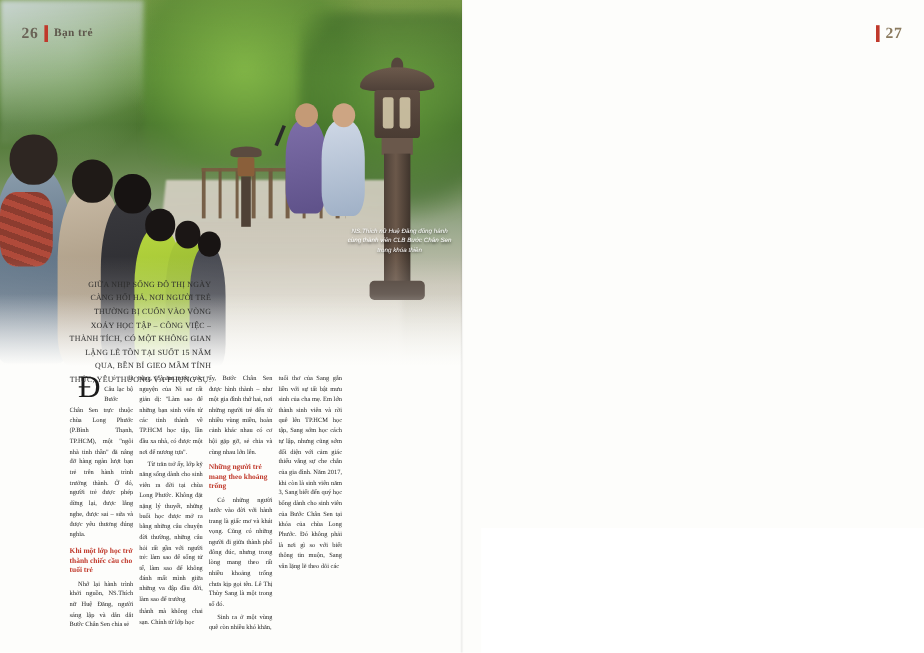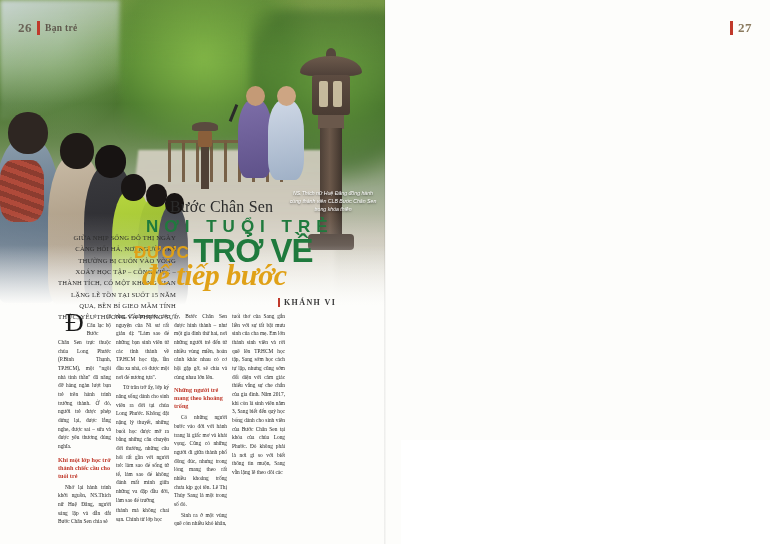--- a/index.html
+++ b/index.html
@@ -271,33 +271,20 @@
     <div class="hero-credit">NS.Thích nữ Huệ Đăng đồng hành cùng thành viên CLB Bước Chân Sen trong khóa thiền</div>
 
     <div class="folio folio-left">
       <span class="folio-num">26</span>
       <span class="folio-bar"></span>
       <span class="folio-label">Bạn trẻ</span>
     </div>
 
     <div class="deck">GIỮA NHỊP SỐNG ĐÔ THỊ NGÀY CÀNG HỐI HẢ, NƠI NGƯỜI TRẺ THƯỜNG BỊ CUỐN VÀO VÒNG XOÁY HỌC TẬP – CÔNG VIỆC – THÀNH TÍCH, CÓ MỘT KHÔNG GIAN LẶNG LẼ TỒN TẠI SUỐT 15 NĂM QUA, BỀN BỈ GIEO MẦM TÍNH THỨC, YÊU THƯƠNG VÀ PHỤNG SỰ.</div>
 
-    <div class="title-wrap">
-      <div class="t-kicker">Bước Chân Sen</div>
-      <div class="t-line2">NƠI TUỔI TRẺ</div>
-      <div class="t-line3">
-        <span class="t-duoc">ĐƯỢC</span>
-        <span class="t-trove">TRỞ VỀ</span>
-      </div>
-      <div class="t-script">để tiếp bước</div>
-      <div class="byline">
-        <span class="byline-bar"></span>
-        <span class="byline-text">KHÁNH VI</span>
-      </div>
-    </div>
 
     <div class="cols">
       <div class="col lp-c1" style="height: 218px; overflow: hidden;">
           <p class="dropcap-p"><span class="dropcap">Đ</span>ó là Câu lạc bộ Bước Chân Sen trực thuộc chùa Long Phước (P.Bình Thạnh, TP.HCM), một "ngôi nhà tinh thần" đã nâng đỡ hàng ngàn lượt bạn trẻ trên hành trình trưởng thành. Ở đó, người trẻ được phép dừng lại, được lắng nghe, được sai – sửa và được yêu thương đúng nghĩa.</p>
           <div class="subhead">Khi một lớp học trở thành chiếc cầu cho tuổi trẻ</div>
           <p>Nhớ lại hành trình khởi nguồn, NS.Thích nữ Huệ Đăng, người sáng lập và dẫn dắt Bước Chân Sen chia sẻ</p>
         </div>
       <div class="col lp-c2" style="height: 218px; overflow: hidden;">
           <p class="noind">rằng, 15 năm trước, ước nguyện của Ni sư rất giản dị: "Làm sao để những bạn sinh viên từ các tỉnh thành về TP.HCM học tập, lần đầu xa nhà, có được một nơi để nương tựa".</p>
           <p>Từ trăn trở ấy, lớp kỹ năng sống dành cho sinh viên ra đời tại chùa Long Phước. Không đặt nặng lý thuyết, những buổi học được mở ra bằng những câu chuyện đời thường, những câu hỏi rất gần với người trẻ: làm sao để sống tử tế, làm sao để không đánh mất mình giữa những va đập đầu đời, làm sao để trưởng</p>

